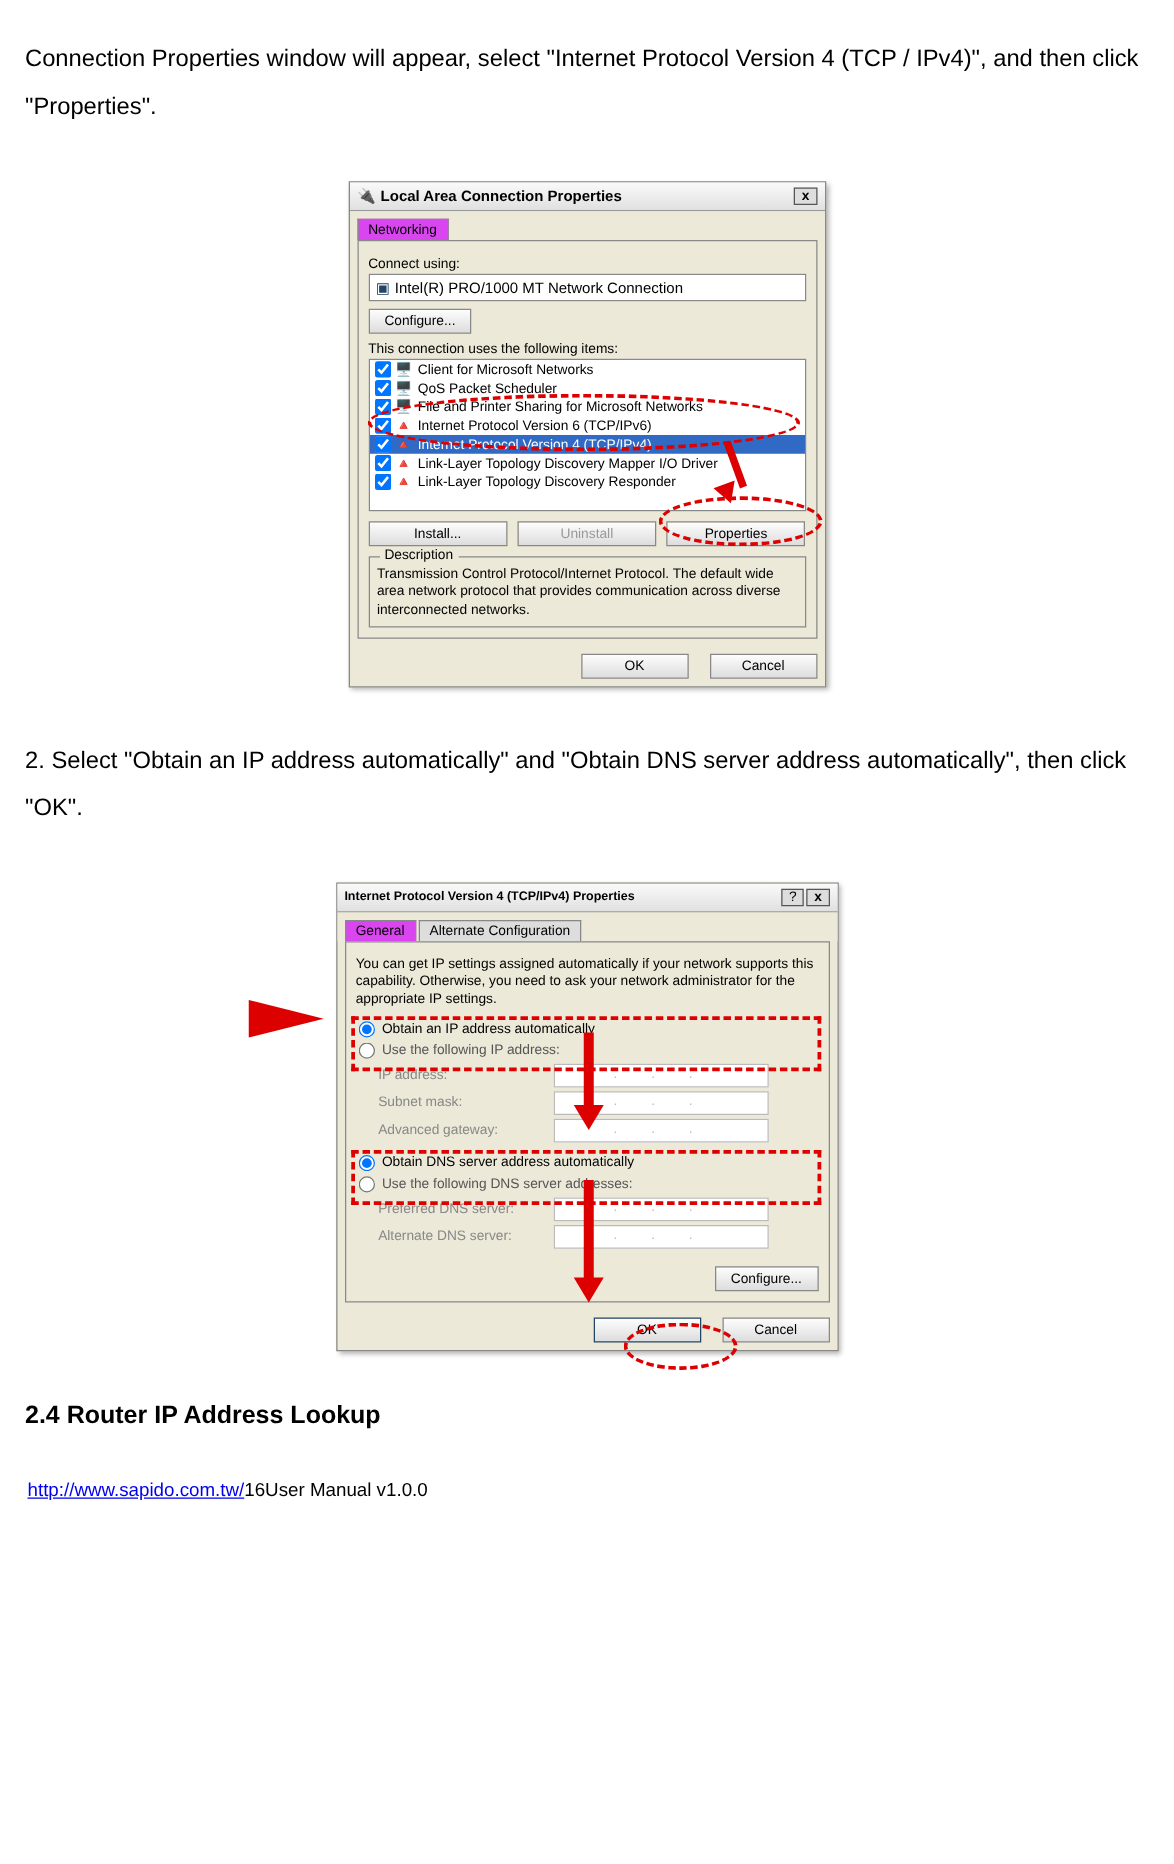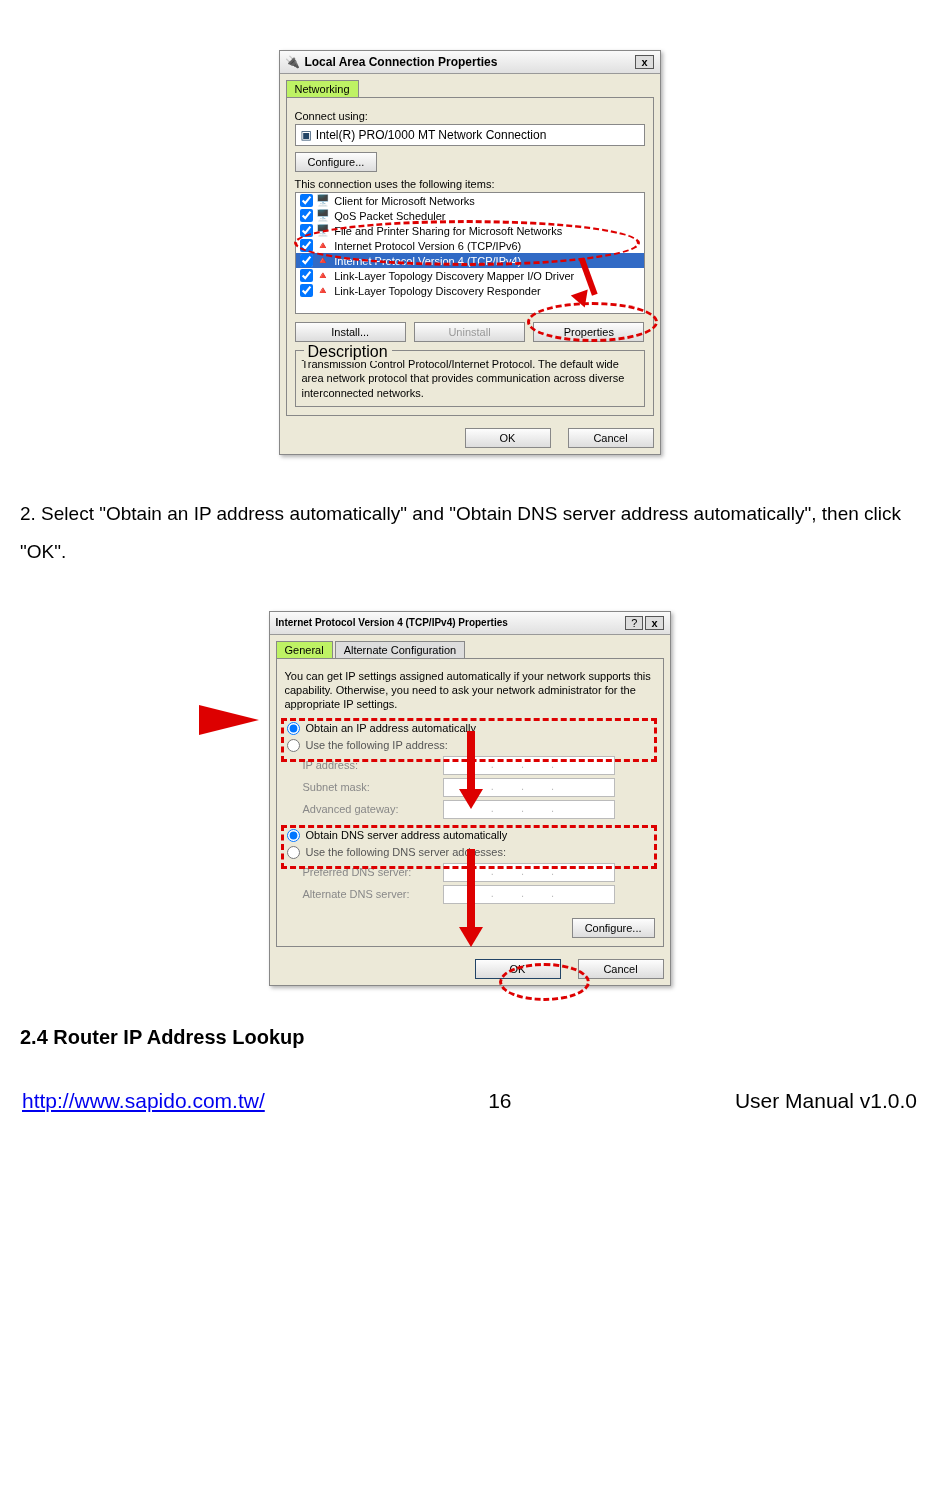--- a/index.html
+++ b/index.html
@@ -5,62 +5,63 @@
 body{margin:0;padding:0;font-family:Arial,sans-serif;background:#fff;color:#000;width:939px}
 .page{padding:10px 20px 20px 20px;box-sizing:border-box}
 .body-text{font-size:19px;line-height:2}
 .figure{display:flex;justify-content:center;margin:40px 0}
 .dialog{border:1px solid #888;background:#ece9d8;font-size:12px;width:380px;font-family:Tahoma,Arial,sans-serif;box-shadow:2px 2px 4px rgba(0,0,0,.3)}
 .titlebar{background:linear-gradient(#fafafa,#e0e0e0);border-bottom:1px solid #999;padding:4px 6px;display:flex;align-items:center}
 .titlebar .icon{font-size:12px;margin-right:4px}
 .titlebar .title{flex:1;font-weight:bold}
 .titlebar .close{border:1px solid #555;padding:0 5px;background:#ddd;font-weight:bold;font-size:11px}
 .tabs{display:flex;padding:6px 6px 0 6px;background:#ece9d8}
-.tab{border:1px solid #888;border-bottom:none;padding:2px 8px;background:#bef264;font-size:11px;margin-right:2px}
+.tab{border:1px solid #888;border-bottom:none;padding:2px 8px;background:#d946ef;font-size:11px;margin-right:2px}
 .panel{border:1px solid #888;margin:0 6px 6px 6px;padding:8px;background:#ece9d8}
 .label{font-size:11px;margin:4px 0 2px 0}
 .fieldbox{border:1px solid #888;background:#fff;padding:3px 5px;display:flex;align-items:center}
 .fieldbox .icon2{font-size:12px;margin-right:4px;color:#246}
 .btn{border:1px solid #888;background:linear-gradient(#fdfdfd,#ddd);padding:3px 12px;font-size:11px;display:inline-block;text-align:center}
 .btn-row{display:flex;justify-content:flex-end;gap:17px;padding:6px}
 .listbox{border:1px solid #888;background:#fff;height:120px;overflow:hidden;font-size:11px}
 .listitem{display:flex;align-items:center;padding:1px 2px}
 .listitem .chk{margin:0 4px 0 2px}
 .listitem .ic{margin-right:4px;font-size:11px}
 .listitem.sel{background:#316ac5;color:#fff}
 .three-btn{display:flex;gap:8px;margin:8px 0}
 .three-btn .btn{flex:1}
 .desc-group{border:1px solid #888;padding:6px;margin-top:4px;position:relative}
-.desc-group .legend{position:absolute;top:-8px;left:8px;background:#ece9d8;padding:0 4px;font-size:16px}
+.desc-group .legend{position:absolute;top:-8px;left:8px;background:#ece9d8;padding:0 4px;font-size:11px}
 .ellipse{border:3px dashed #d00;border-radius:50%;position:absolute}
 .fig-rel{position:relative;display:inline-block}
 .radio-line{display:flex;align-items:flex-start;font-size:11px;margin:4px 0}
 .radio-line input{margin:0 6px 0 2px}
 .ip-row{display:flex;align-items:center;margin:3px 0}
 .ip-row .ip-label{width:140px;font-size:11px;color:#888}
 .ip-row .ip-field{border:1px solid #bbb;background:#fff;width:170px;height:16px;color:#bbb;font-size:11px;text-align:center;letter-spacing:12px;padding-top:1px}
 .dashed-box{border:3px dashed #d00;position:absolute}
 .big-arrow{position:absolute}
 .big-arrow .h{width:0;height:0;border-left:12px solid transparent;border-right:12px solid transparent;border-top:20px solid #d00;position:absolute}
 .big-arrow .b{background:#d00;position:absolute}
 .section-head{font-size:20px;font-weight:bold;margin-top:32px;margin-bottom:40px}
-.footer{display:flex;justify-content:space-between;font-size:21px;margin-top:40px;padding:0 2px}
+.footer{display:flex;justify-content:flex-start;font-size:15px;margin-top:40px;padding:0 2px}
 .footer a{color:#00e;text-decoration:underline}
 .tri-arrow{position:absolute;width:0;height:0;border-top:15px solid transparent;border-bottom:15px solid transparent;border-left:60px solid #d00}
 .dialog2{border:1px solid #888;background:#ece9d8;font-size:12px;width:400px;font-family:Tahoma,Arial,sans-serif;box-shadow:2px 2px 4px rgba(0,0,0,.3)}
 .titlebar2{background:linear-gradient(#fafafa,#e0e0e0);border-bottom:1px solid #999;padding:4px 6px;display:flex;align-items:center}
 .titlebar2 .title{flex:1;font-weight:bold;font-size:10px}
 .titlebar2 .q{border:1px solid #555;padding:0 5px;background:#ddd;font-size:11px;margin-right:2px}
 .titlebar2 .x{border:1px solid #555;padding:0 5px;background:#ddd;font-weight:bold;font-size:11px}
 .intro{font-size:11px;padding:2px 0 6px 0;line-height:1.3}
 </style>
 </head>
 <body>
 
 <div class="page">
+  <p class="body-text">Connection Properties window will appear, select "Internet Protocol Version 4 (TCP / IPv4)", and then click "Properties".</p>
 
   <div class="figure">
     <div class="fig-rel">
       <div class="dialog">
         <div class="titlebar">
           <span class="icon">🔌</span>
           <span class="title">Local Area Connection Properties</span>
           <span class="close">x</span>
         </div>
         <div class="tabs">

